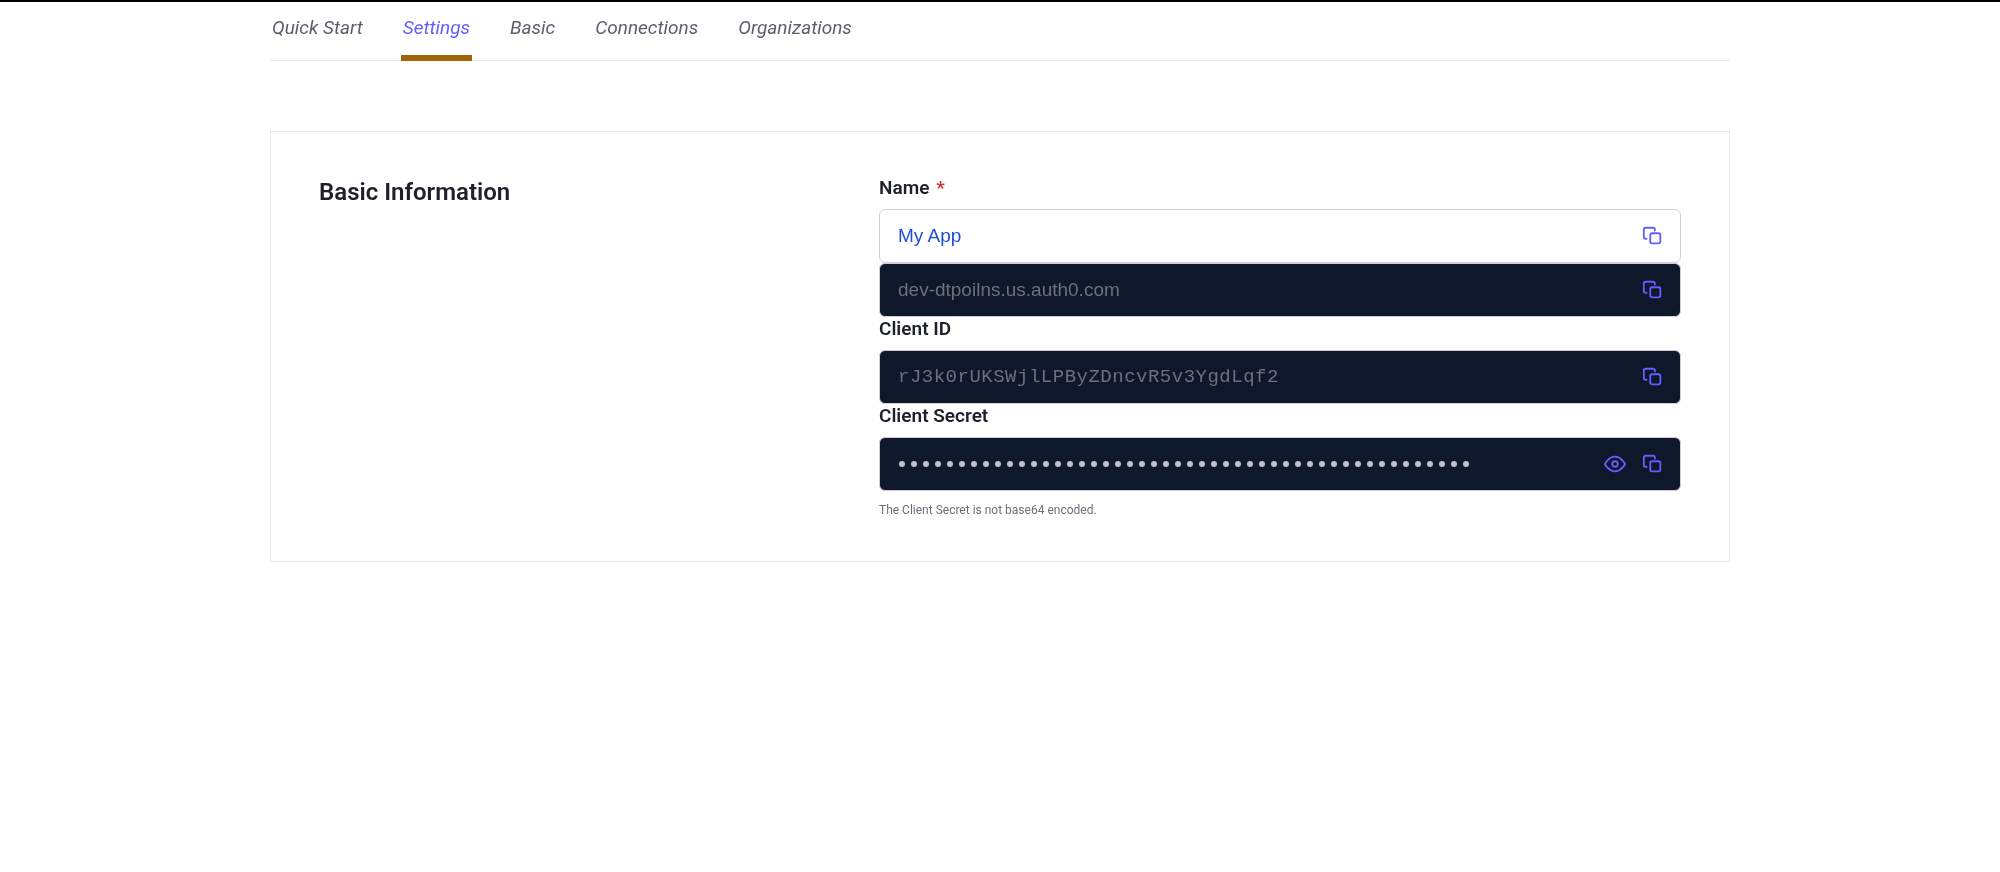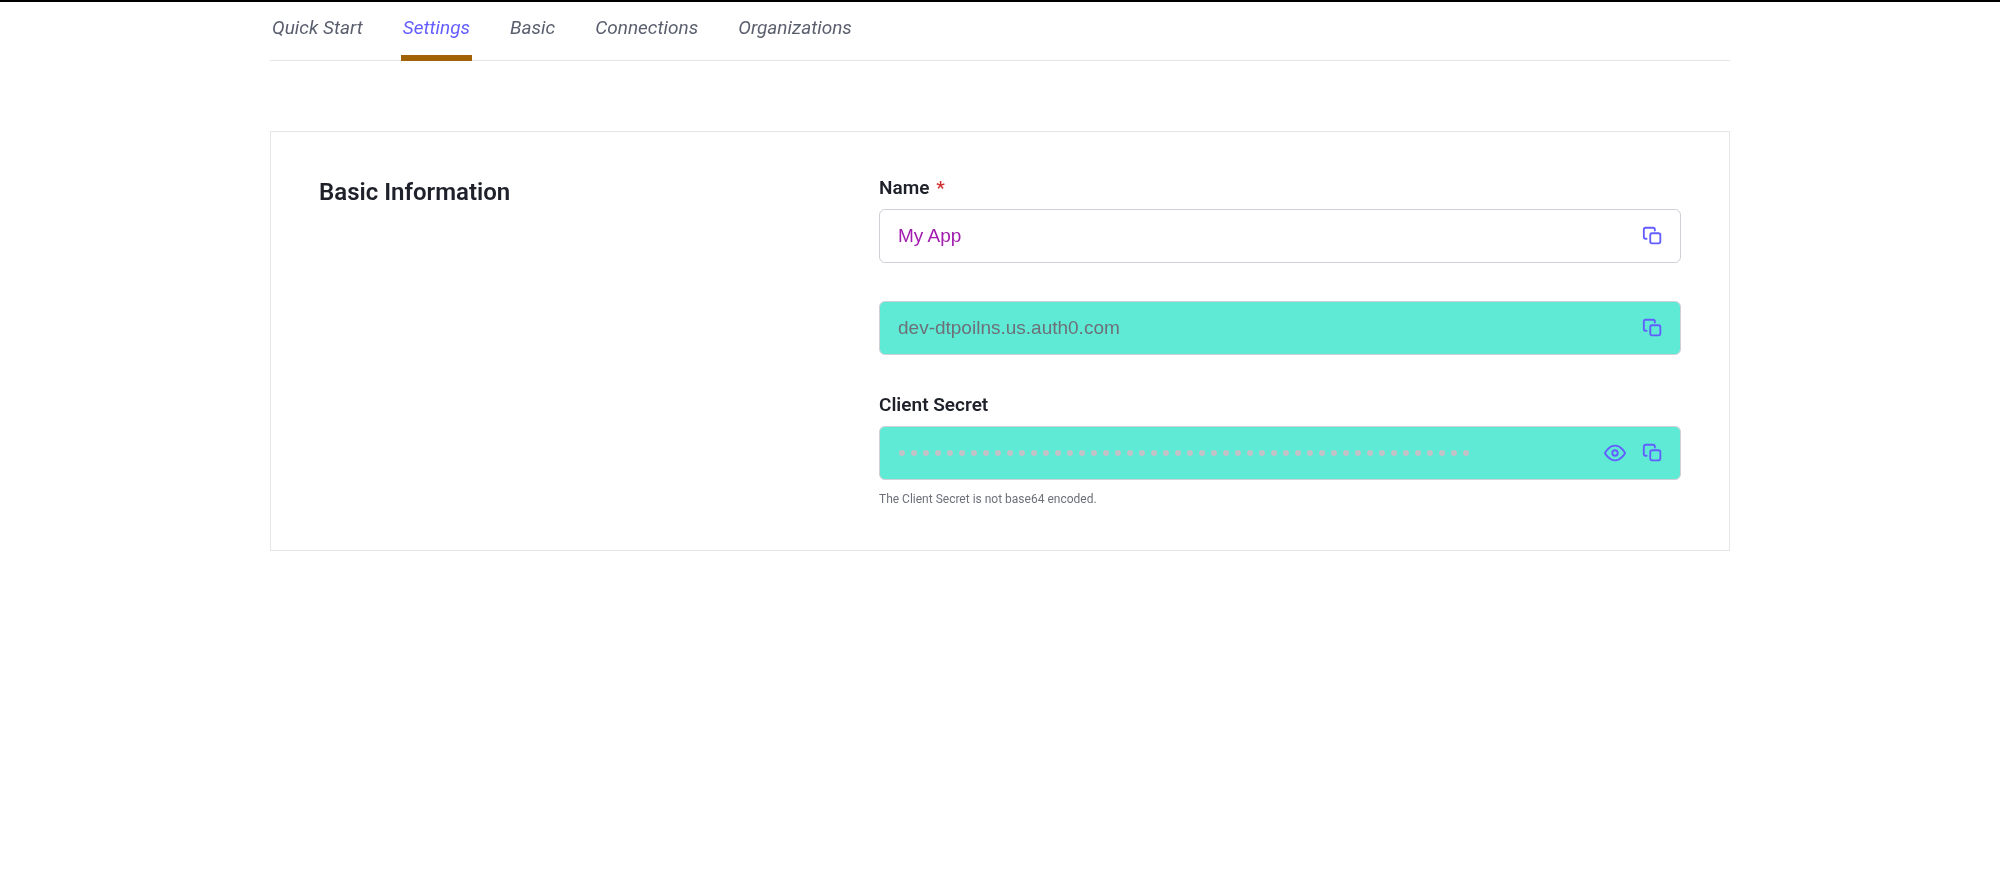--- a/index.html
+++ b/index.html
@@ -52,21 +52,20 @@
       font-weight: 600;
       color: #1e212a;
       width: 520px;
       flex-shrink: 0;
       padding-top: 2px;
     }
     .fields {
       flex: 1;
       display: flex;
       flex-direction: column;
-      gap: 38px;
     }
     .field {
       display: flex;
       flex-direction: column;
       gap: 10px;
     }
     .field-label {
       font-size: 19px;
       font-weight: 600;
       color: #1e212a;
@@ -81,25 +80,25 @@
       align-items: center;
     }
     .input {
       width: 100%;
       height: 54px;
       border: 1px solid #cfcfd6;
       border-radius: 6px;
       padding: 0 56px 0 18px;
       font-size: 19px;
       background: #fff;
-      color: #a21caf;
+      color: #1d4ed8;
       outline: none;
     }
     .input.readonly {
-      background: #5eead4;
+      background: #0f172a;
       color: #6e7079;
       border-color: #cfcfd6;
     }
     .input.mono {
       font-family: "SFMono-Regular", Consolas, "Liberation Mono", Menlo, monospace;
       letter-spacing: 0.5px;
     }
     .input.secret {
       padding-right: 96px;
     }
@@ -180,20 +179,32 @@
             <input class="input readonly" type="text" readonly="" value="dev-dtpoilns.us.auth0.com" style="">
             <button class="icon-btn icon-copy">
               <svg width="22" height="22" viewBox="0 0 24 24" fill="none" stroke="currentColor" stroke-width="2" stroke-linecap="round" stroke-linejoin="round">
                 <rect x="9" y="9" width="11" height="11" rx="2"></rect>
                 <path d="M5 15H4a2 2 0 0 1-2-2V5a2 2 0 0 1 2-2h8a2 2 0 0 1 2 2v1"></path>
               </svg>
             </button>
           </div>
         </div>
 
+        <div class="field">
+          <div class="field-label">Client ID</div>
+          <div class="input-wrap">
+            <input class="input readonly mono" type="text" readonly="" value="rJ3k0rUKSWjlLPByZDncvR5v3YgdLqf2" style="">
+            <button class="icon-btn icon-copy">
+              <svg width="22" height="22" viewBox="0 0 24 24" fill="none" stroke="currentColor" stroke-width="2" stroke-linecap="round" stroke-linejoin="round">
+                <rect x="9" y="9" width="11" height="11" rx="2"></rect>
+                <path d="M5 15H4a2 2 0 0 1-2-2V5a2 2 0 0 1 2-2h8a2 2 0 0 1 2 2v1"></path>
+              </svg>
+            </button>
+          </div>
+        </div>
 
         <div class="field">
           <div class="field-label">Client Secret</div>
           <div class="input-wrap">
             <input class="input readonly secret" type="text" readonly="" value="" style="">
             <div class="dots" id="secret-dots">
                 <span class="dot"></span>
                 <span class="dot"></span>
                 <span class="dot"></span>
                 <span class="dot"></span>

